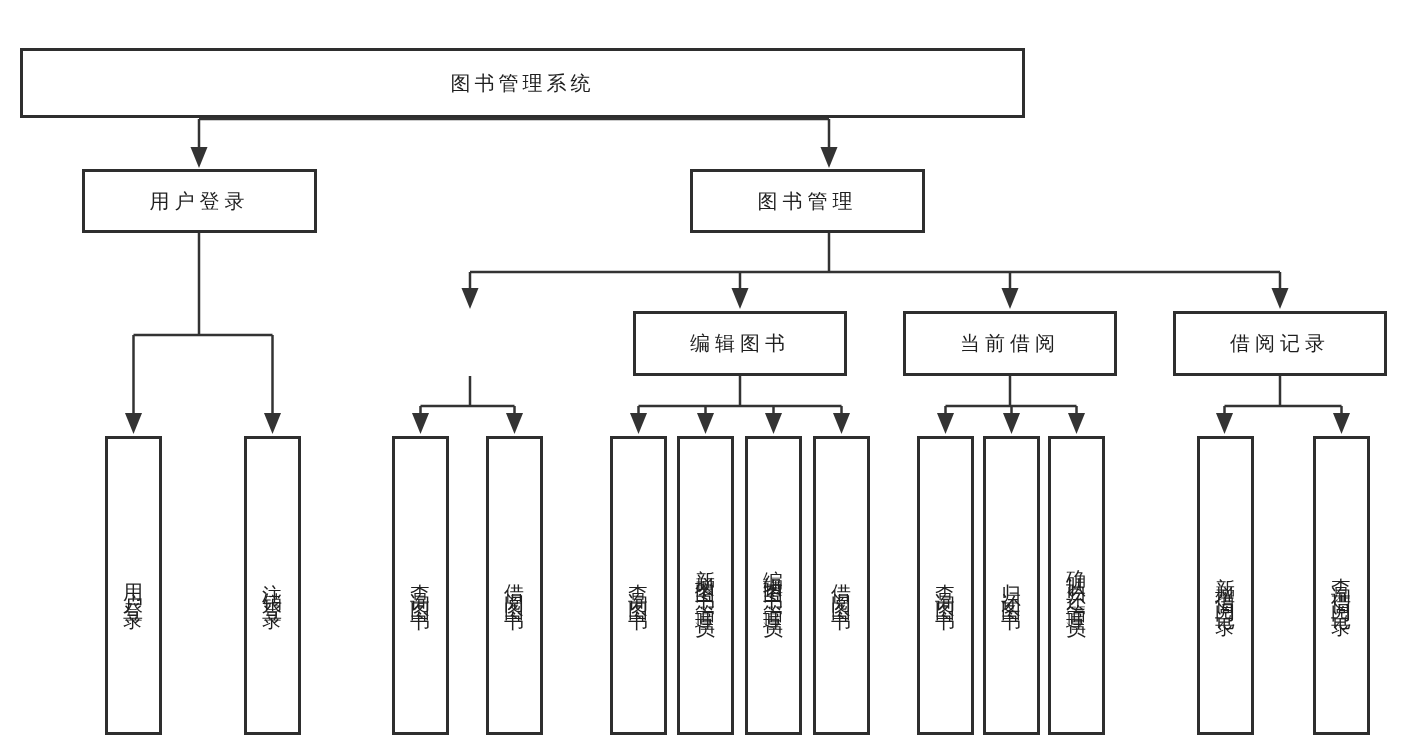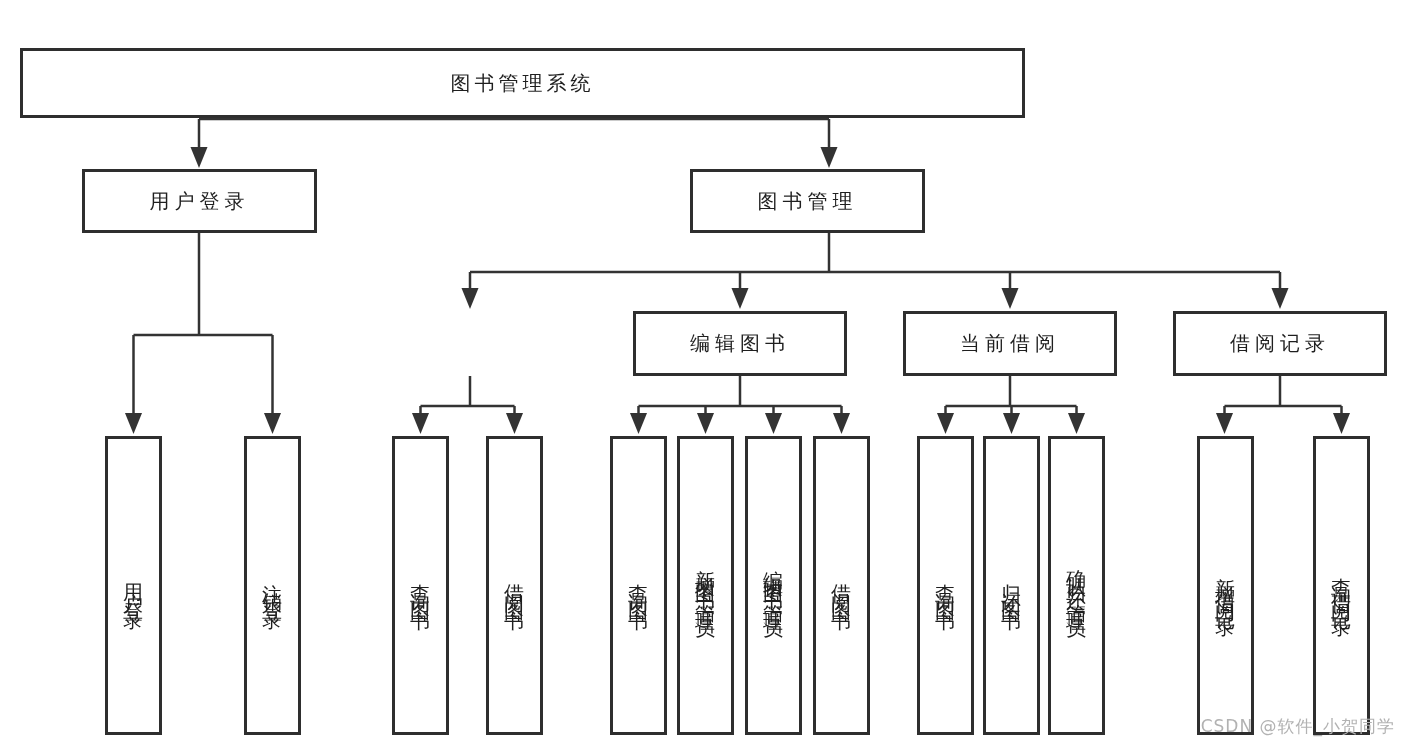--- a/index.html
+++ b/index.html
@@ -173,15 +173,14 @@
   <div class="node leaf c3">编辑图书（管理员）</div>
   <div class="node leaf c4">借阅图书</div>
 
   <div class="node leaf d1">查询图书</div>
   <div class="node leaf d2">归还图书</div>
   <div class="node leaf d3">确认归还（管理员）</div>
 
   <div class="node leaf e1">新增借阅记录</div>
   <div class="node leaf e2">查询借阅记录</div>
 
-  <div class="watermark">CSDN @软件_小贺同学</div>
 
 </div>
 
 </body></html>

